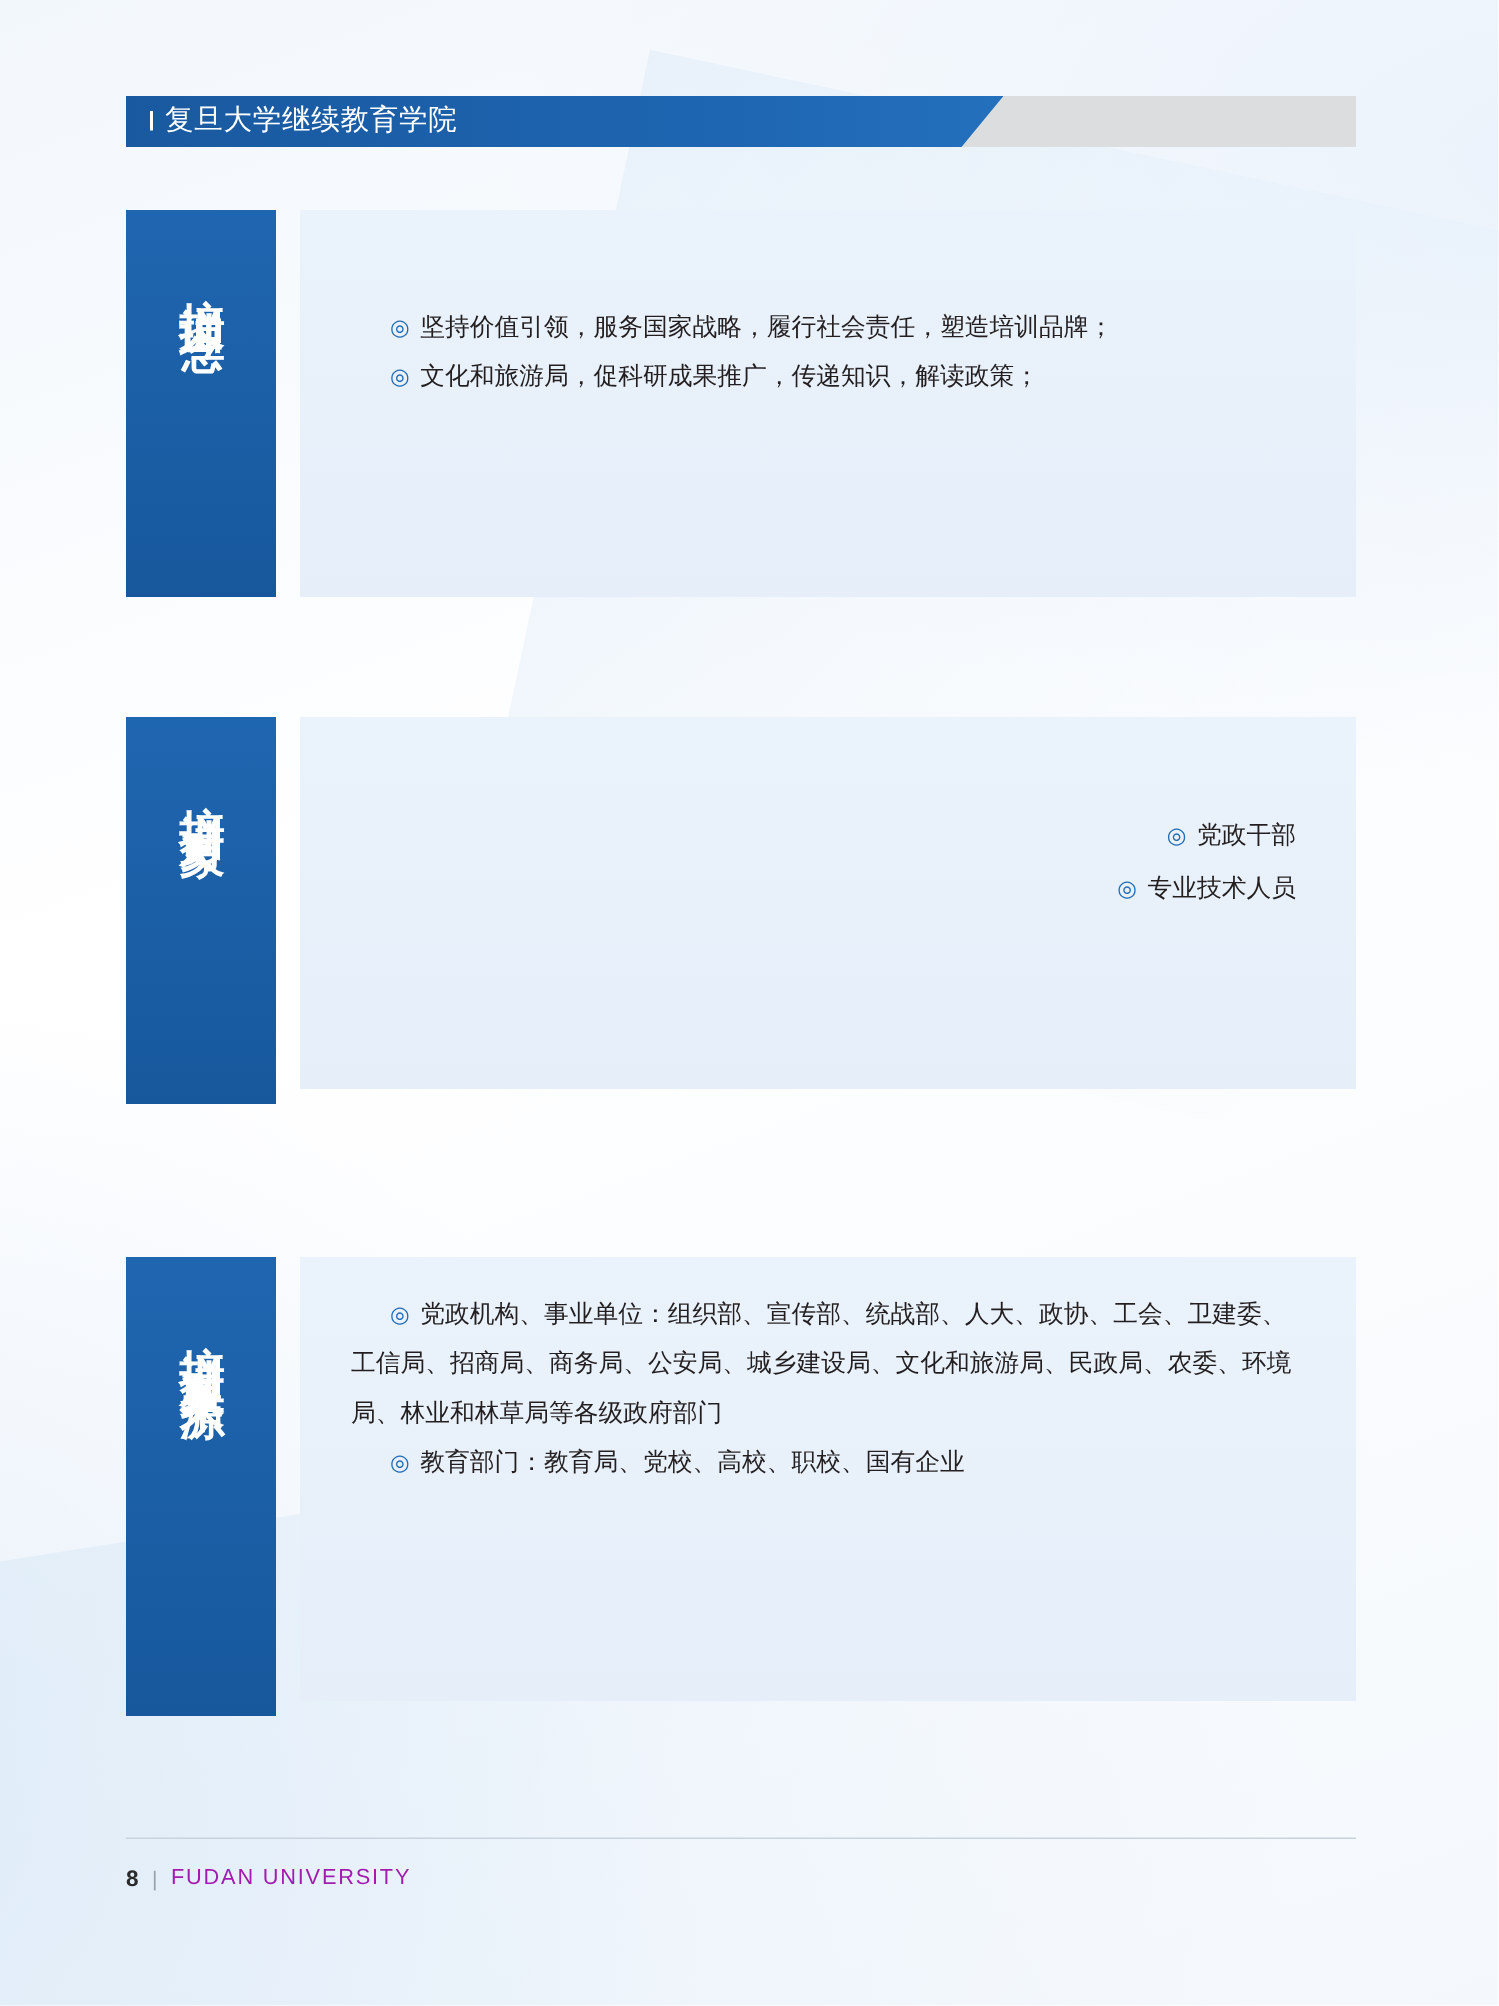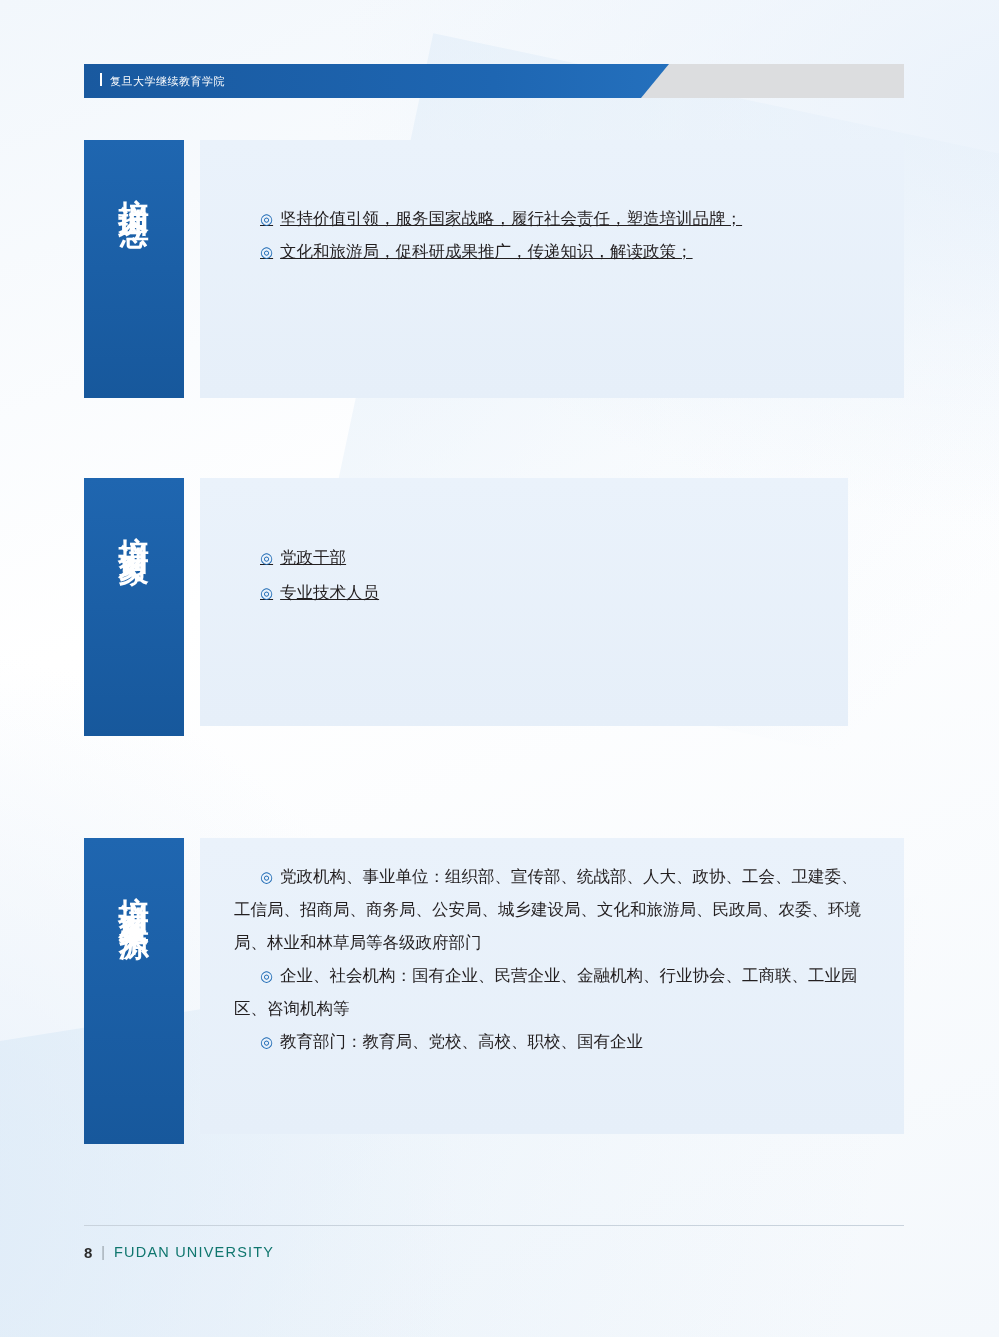--- a/index.html
+++ b/index.html
@@ -72,21 +72,21 @@
     background: linear-gradient(90deg, #19599f 0%, #1e66b2 70%, #2470bd 100%);
     clip-path: polygon(0 0, 100% 0, calc(100% - 28px) 100%, 0 100%);
   }
   .header-title {
     position: absolute;
     left: 100px;
     top: 0;
     height: 34px;
     line-height: 34px;
     color: #ffffff;
-    font-size: 11px;
+    font-size: 19px;
     letter-spacing: 0.5px;
     white-space: nowrap;
   }
   .header-bar {
     display: inline-block;
     width: 2px;
     height: 13px;
     background: #ffffff;
     margin-right: 8px;
     vertical-align: -1px;
@@ -127,21 +127,20 @@
     background: linear-gradient(180deg, #eaf2fb 0%, #e6eff9 100%);
     box-sizing: border-box;
   }
   .panel-body {
     color: #231f20;
     font-size: 16.5px;
     line-height: 2.0;
   }
   .bullet-line {
     white-space: nowrap;
-    text-decoration: underline;
   }
   .circ {
     color: #1f6bb5;
     font-size: 15px;
     margin-right: 7px;
   }
   .para {
     text-indent: 0;
     line-height: 2.0;
   }
@@ -172,21 +171,21 @@
     color: #2b2b2b;
     font-weight: bold;
     font-size: 15px;
   }
   .footer-sep {
     color: #9aa3ab;
     margin: 0 9px;
     font-size: 14px;
   }
   .footer-text {
-    color: #0f766e;
+    color: #a21caf;
     font-size: 14.5px;
     letter-spacing: 1.2px;
   }
 </style>
 </head>
 <body>
 
 <div class="page">
   <div class="wash-line"></div>
   <div class="wash-line2"></div>
@@ -209,36 +208,35 @@
       <div class="bullet-line"><span class="circ">◎</span><span>坚持价值引领，服务国家战略，履行社会责任，塑造培训品牌；</span></div>
       <div class="bullet-line"><span class="circ">◎</span><span>文化和旅游局，促科研成果推广，传递知识，解读政策；</span></div>
     </div>
   </div>
 </div>
 
 <div class="section" style="top:478px;">
   <div class="tab" style="height:258px;">
     <div class="tab-inner">培训对象</div>
   </div>
-  <div class="panel" style="width:648px;height:248px;padding:62px 40px 0 60px;">
+  <div class="panel" style="width:704px;height:248px;padding:62px 40px 0 60px;text-align:right;">
     <div class="panel-body" style="line-height:2.1;">
       <div class="bullet-line"><span class="circ">◎</span><span>党政干部</span></div>
       <div class="bullet-line"><span class="circ">◎</span><span>专业技术人员</span></div>
     </div>
   </div>
 </div>
 
 <div class="section" style="top:838px;">
   <div class="tab" style="height:306px;">
     <div class="tab-inner">培训对象来源</div>
   </div>
   <div class="panel" style="width:704px;height:296px;padding:22px 36px 0 34px;">
     <div class="panel-body">
       <div class="para"><span class="indent"></span><span class="circ">◎</span><span>党政机构、事业单位：组织部、宣传部、统战部、人大、政协、工会、卫建委、工信局、招商局、商务局、公安局、城乡建设局、文化和旅游局、民政局、农委、环境局、林业和林草局等各级政府部门</span></div>
-      <div class="para"><span class="indent"></span><span class="circ">◎</span><span>企业、社会机构：国有企业、民营企业、金融机构、行业协会、工商联、工业园区、咨询机构等</span></div>
       <div class="para"><span class="indent"></span><span class="circ">◎</span><span>教育部门：教育局、党校、高校、职校、国有企业</span></div>
     </div>
   </div>
 </div>
 
 <div class="footer">
   <div class="footer-rule"></div>
   <span class="footer-num">8</span>
   <span class="footer-sep">|</span>
   <span class="footer-text">FUDAN UNIVERSITY</span>

